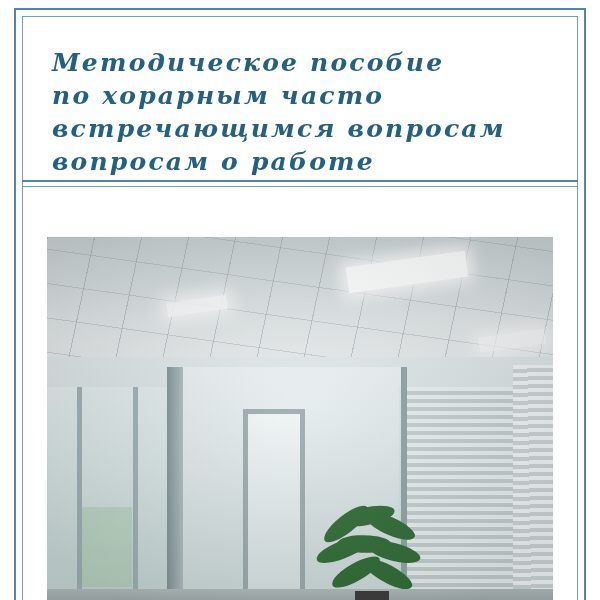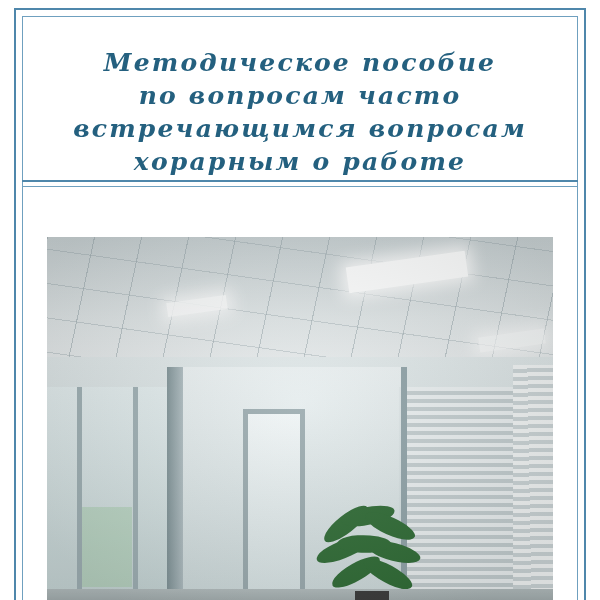--- a/index.html
+++ b/index.html
@@ -60,21 +60,20 @@
     bottom: -7px;
     height: 0;
     border-bottom: 1px solid #6fa0bf;
   }
 
   .title-block {
     position: absolute;
     left: 30px;
     right: 30px;
     top: 30px;
-    text-align: center;
   }
   .title-line {
     font-family: "DejaVu Serif", serif;
     font-style: italic;
     font-weight: bold;
     font-size: 25px;
     line-height: 33px;
     letter-spacing: 2.2px;
     color: #24607f;
     white-space: nowrap;
@@ -199,23 +198,23 @@
 <body>
 
 <div class="page">
 
   <div class="frame-outer"></div>
   <div class="frame-inner"></div>
 
   <div class="title-band">
     <div class="title-block">
       <div class="title-line">Методическое пособие</div>
-      <div class="title-line">по вопросам часто</div>
+      <div class="title-line">по хорарным часто</div>
       <div class="title-line">встречающимся вопросам</div>
-      <div class="title-line">хорарным о работе</div>
+      <div class="title-line">вопросам о работе</div>
     </div>
   </div>
 
   <div class="photo-wrap">
     <div class="photo">
       <div class="ceiling"></div>
       <div class="ceiling-grid"></div>
       <div class="light l1"></div>
       <div class="light l2"></div>
       <div class="light l3"></div>

